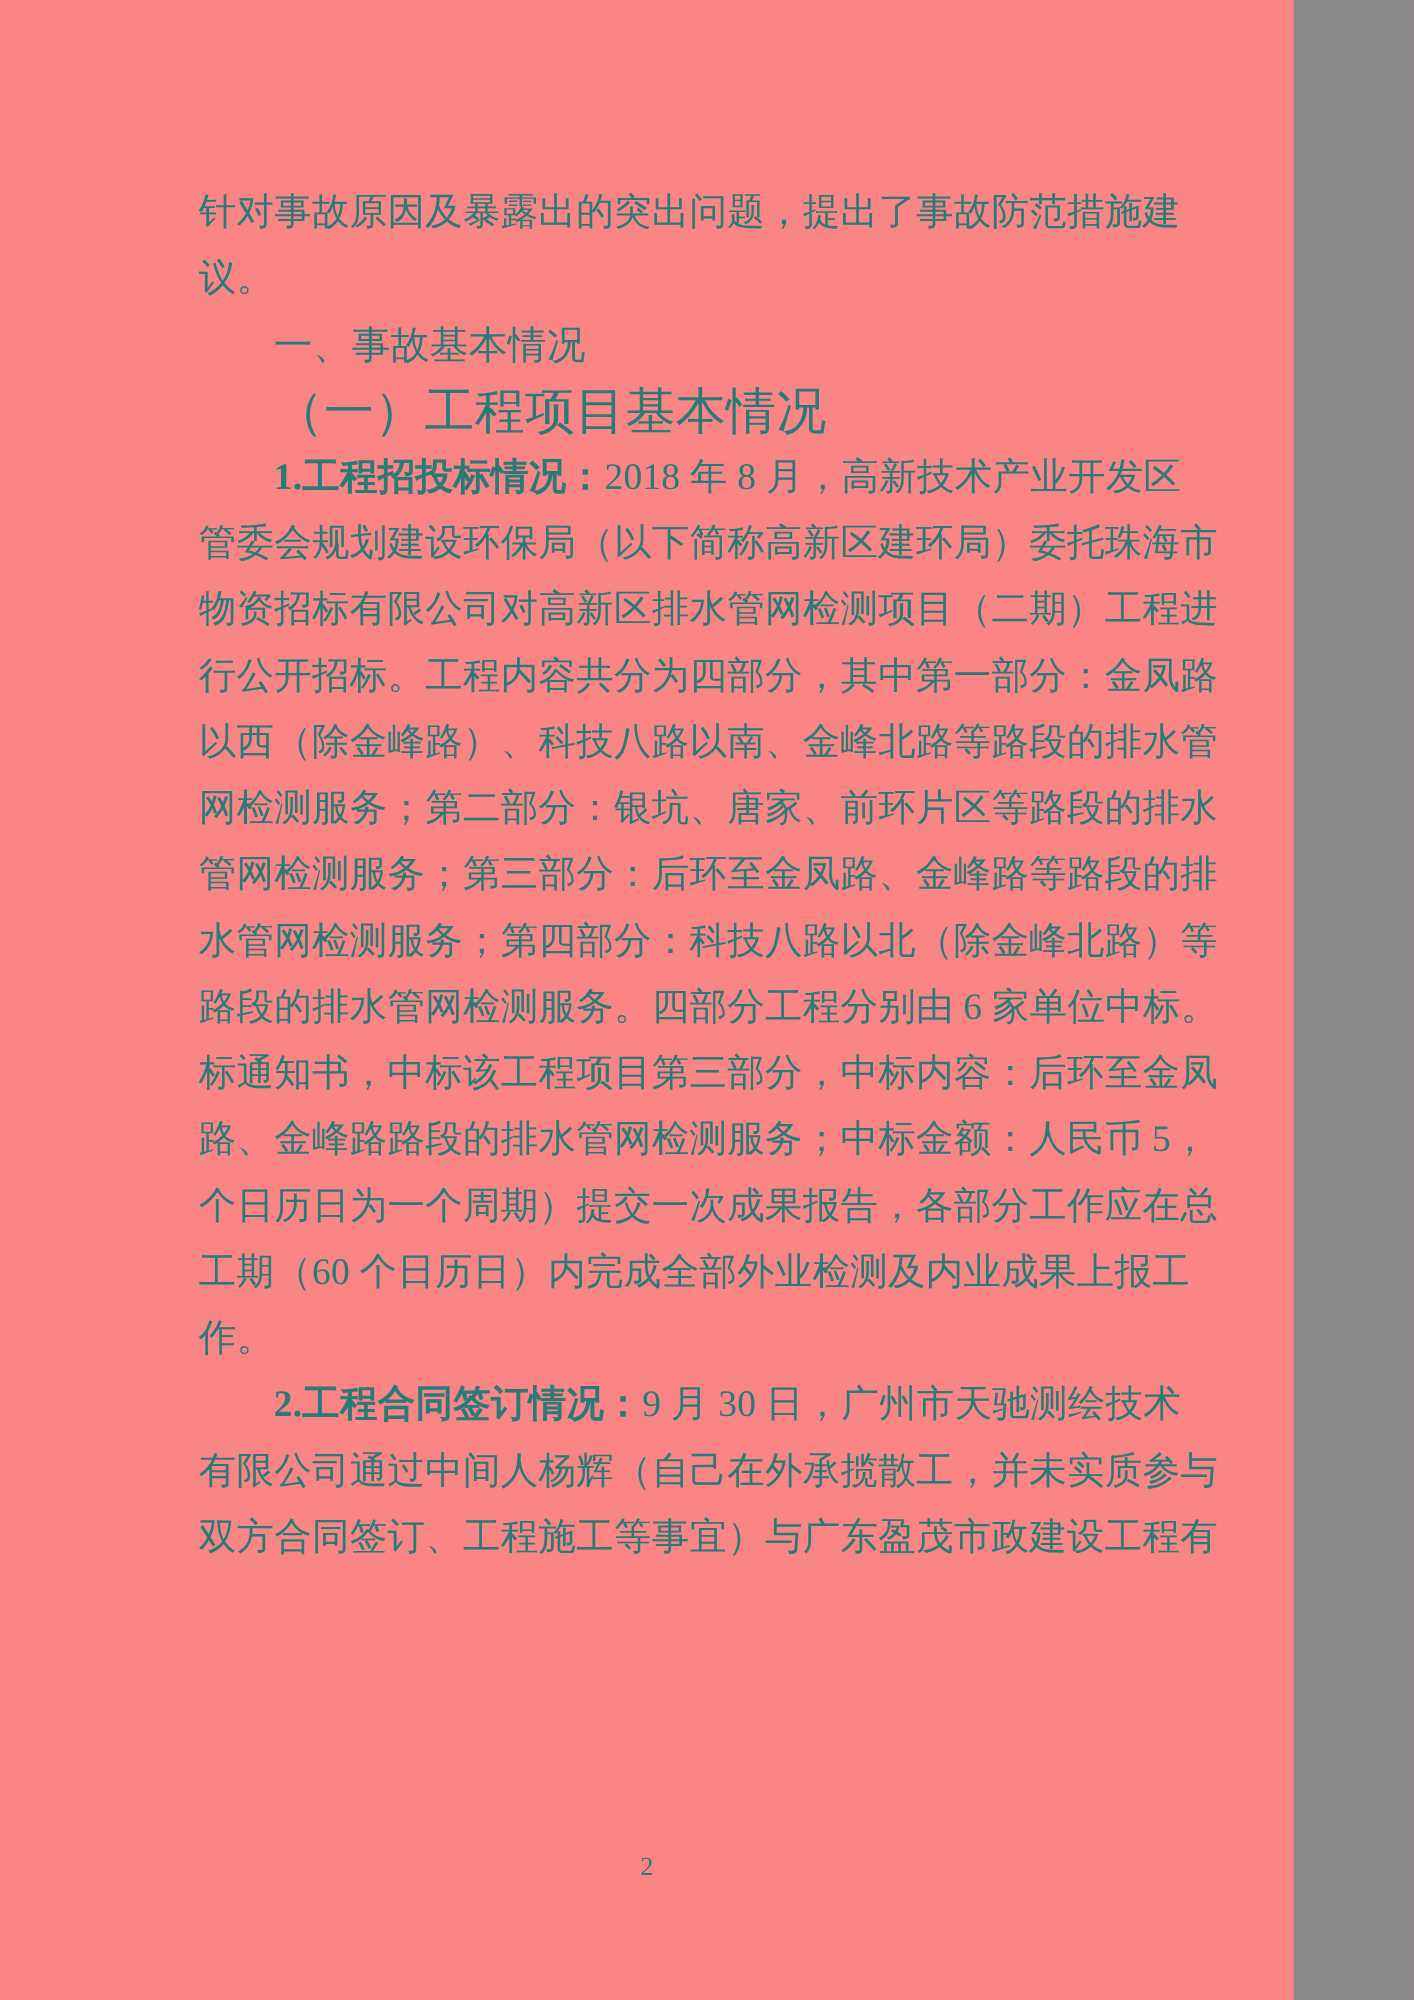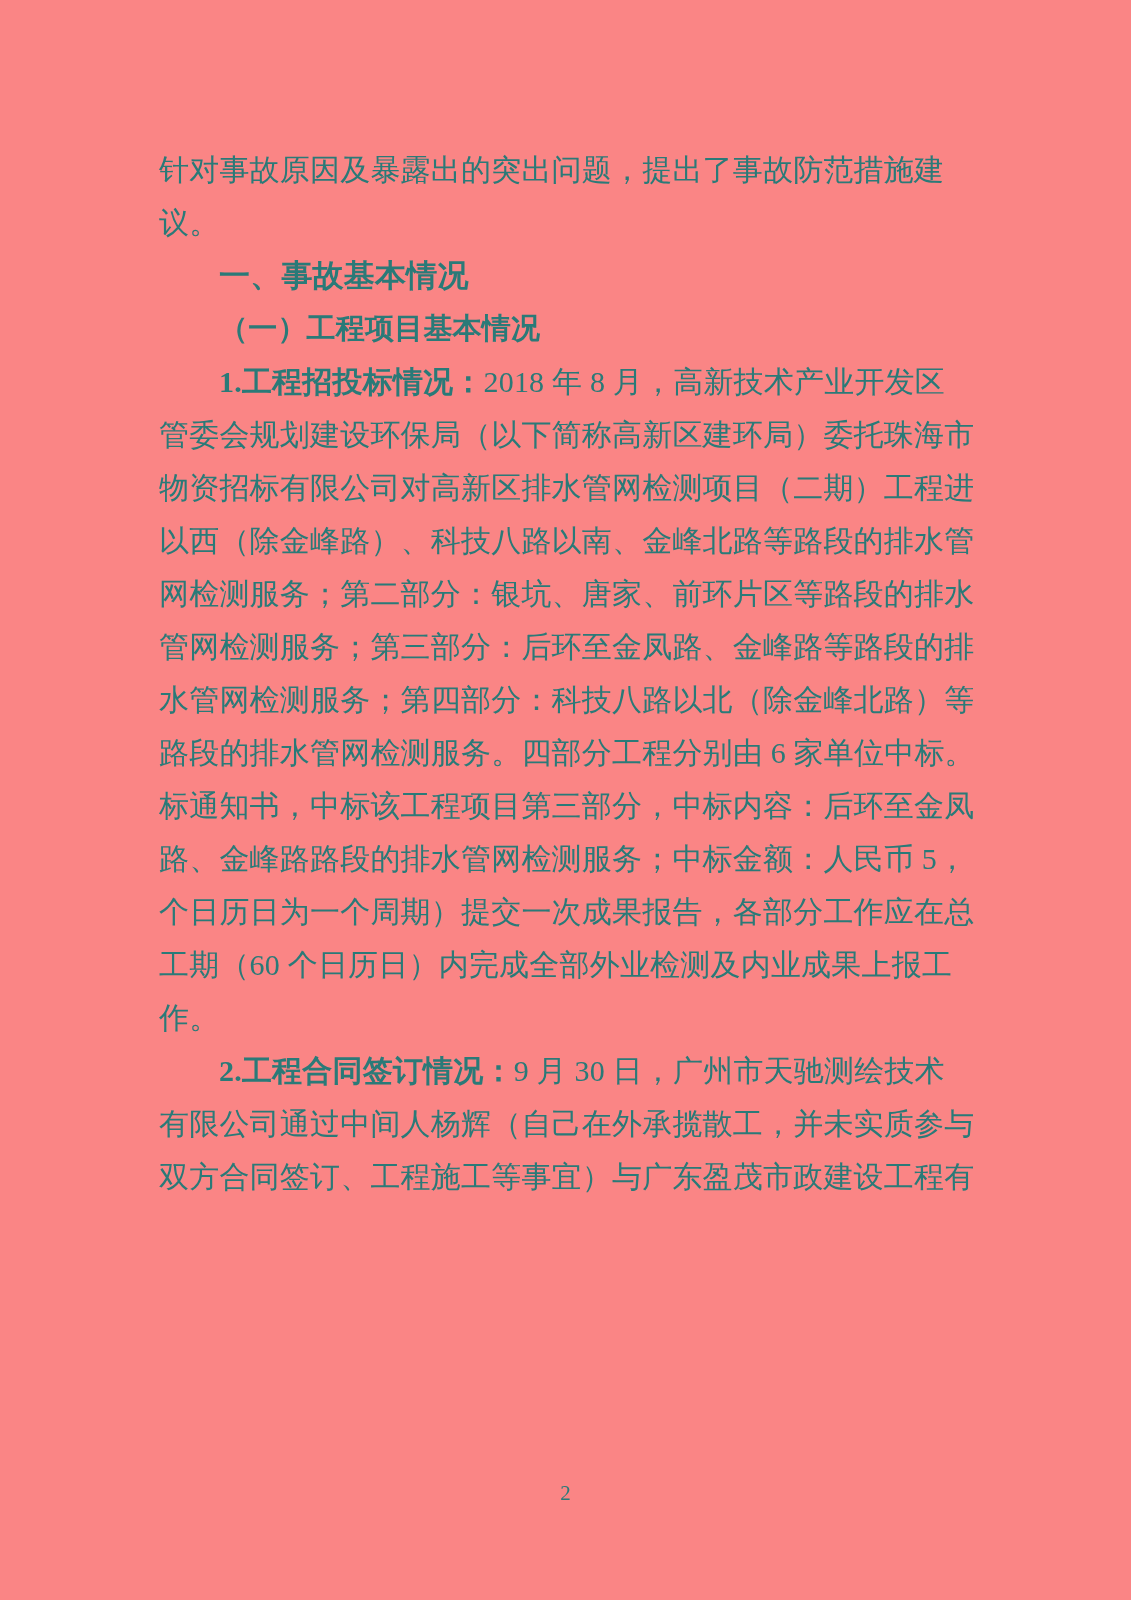--- a/index.html
+++ b/index.html
@@ -2,50 +2,51 @@
 <html><head>
 <meta charset="utf-8">
 <style>
   html, body {
     margin: 0;
     padding: 0;
     background: #888;
   }
   .page {
     position: relative;
-    width: 1131px;
+    width: 993px;
     height: 1600px;
     background: #fa8585;
     overflow: hidden;
     font-family: "Liberation Serif", "DejaVu Serif", serif;
     color: #2a7a78;
+    padding-left: 42px;
   }
   .body-block {
     position: absolute;
     top: 143px;
     left: 159px;
     width: 814px;
   }
   .ln {
     margin: 0;
     font-size: 30px;
     line-height: 53px;
     height: 53px;
     white-space: nowrap;
     letter-spacing: 0.2px;
   }
   .indent { text-indent: 60px; }
   .h1 {
     font-family: "Liberation Sans", "DejaVu Sans", sans-serif;
-    font-weight: bold;
+    font-weight: normal;
     font-size: 31px;
   }
   .h2 {
-    font-weight: bold;
-    font-size: 29px;
+    font-weight: normal;
+    font-size: 40px;
   }
   .bold-lead { font-weight: bold; }
   .footer {
     position: absolute;
     top: 1478px;
     left: 0;
     width: 100%;
     text-align: center;
     font-size: 21px;
     line-height: 30px;
@@ -59,20 +60,21 @@
 
     <p class="ln">针对事故原因及暴露出的突出问题，提出了事故防范措施建</p>
     <p class="ln">议。</p>
 
     <p class="ln h1 indent">一、事故基本情况</p>
     <p class="ln h2 indent">（一）工程项目基本情况</p>
 
     <p class="ln indent"><span class="bold-lead">1.工程招投标情况：</span><span>2018 年 8 月，高新技术产业开发区</span></p>
     <p class="ln">管委会规划建设环保局（以下简称高新区建环局）委托珠海市</p>
     <p class="ln">物资招标有限公司对高新区排水管网检测项目（二期）工程进</p>
+    <p class="ln">行公开招标。工程内容共分为四部分，其中第一部分：金凤路</p>
     <p class="ln">以西（除金峰路）、科技八路以南、金峰北路等路段的排水管</p>
     <p class="ln">网检测服务；第二部分：银坑、唐家、前环片区等路段的排水</p>
     <p class="ln">管网检测服务；第三部分：后环至金凤路、金峰路等路段的排</p>
     <p class="ln">水管网检测服务；第四部分：科技八路以北（除金峰北路）等</p>
     <p class="ln">路段的排水管网检测服务。四部分工程分别由 6 家单位中标。</p>
 
     <p class="ln">标通知书，中标该工程项目第三部分，中标内容：后环至金凤</p>
     <p class="ln">路、金峰路路段的排水管网检测服务；中标金额：人民币 5，</p>
     <p class="ln">个日历日为一个周期）提交一次成果报告，各部分工作应在总</p>
     <p class="ln">工期（60 个日历日）内完成全部外业检测及内业成果上报工</p>

